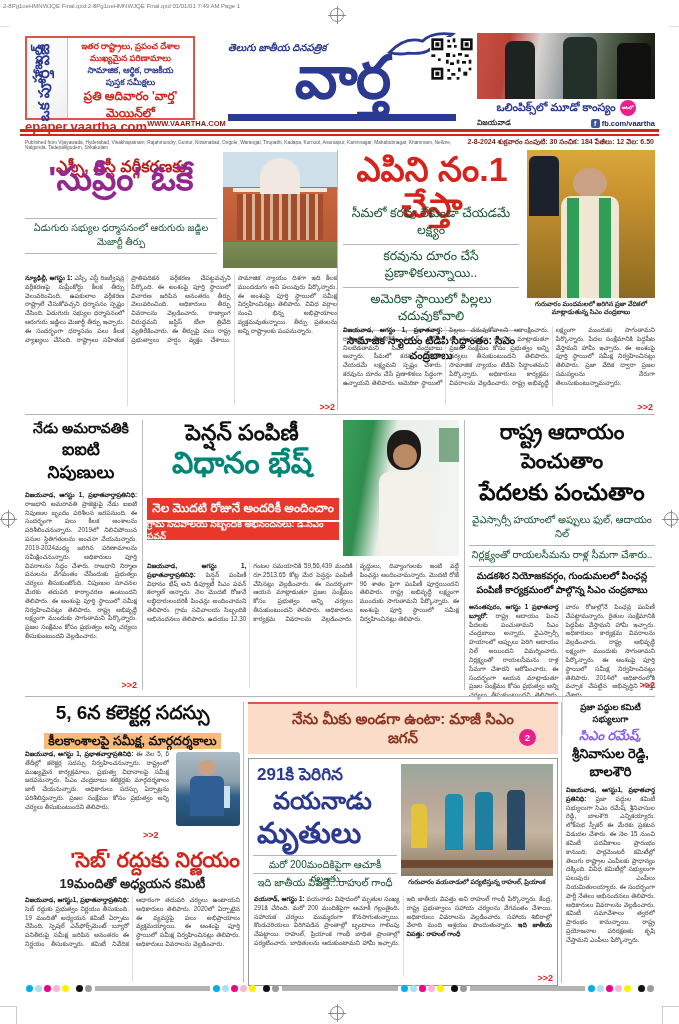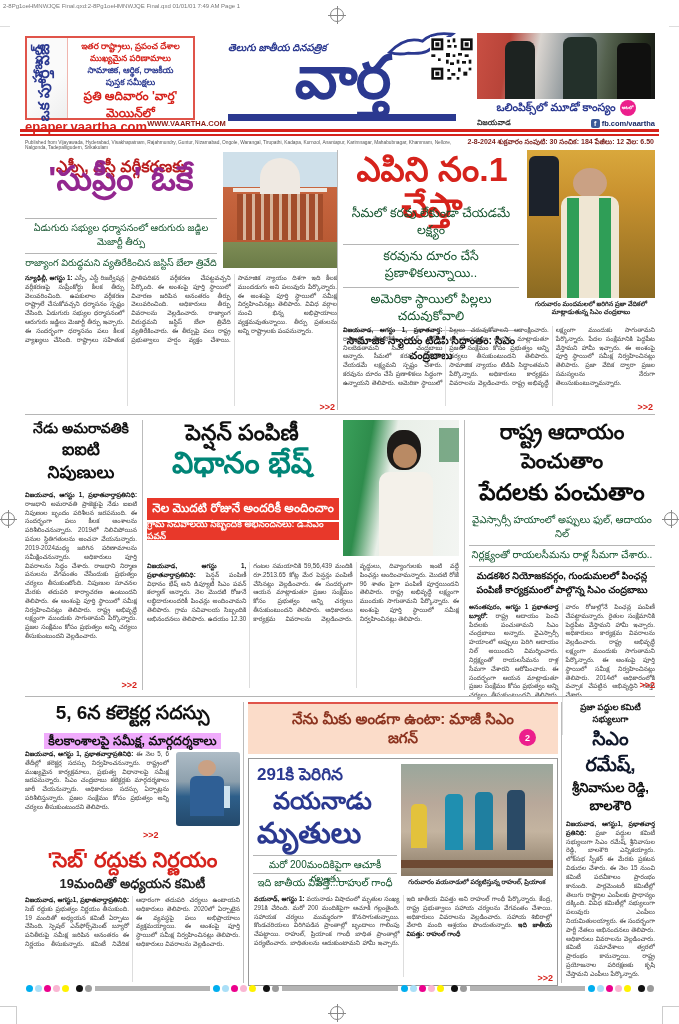--- a/index.html
+++ b/index.html
@@ -132,21 +132,20 @@
     <div class="abs c b purple" style="left:0;top:9px;width:192px;font-size:34px;">'సుప్రీం' ఓకే</div>
     <div class="photo" style="right:0;top:2px;width:114px;height:116px;background:linear-gradient(180deg,#cfe0ea 0%,#cfe0ea 30%,#c8663f 30%,#b95a34 78%,#7d8c55 78%,#6b7b47 100%);">
       <div style="position:absolute;left:37px;top:6px;width:40px;height:40px;background:#efe9e2;border-radius:50% 50% 0 0;"></div>
       <div style="position:absolute;left:10px;top:36px;width:94px;height:4px;background:#efe9e2;"></div>
       <div style="position:absolute;left:14px;top:42px;width:86px;height:46px;background:repeating-linear-gradient(90deg,#a34d2b 0 6px,#d8b49a 6px 9px);"></div>
     </div>
     <div class="abs" style="left:0;top:68px;width:192px;">
       <div class="hr"></div>
       <div class="c subline" style="font-size:9.5px;padding:3px 0;">ఏడుగురు సభ్యుల ధర్మాసనంలో ఆరుగురు జడ్జిల మెజార్టీ తీర్పు</div>
       <div class="hr"></div>
-      <div class="c subline" style="font-size:9.5px;padding:3px 0;">రాజ్యాంగ విరుద్ధమని వ్యతిరేకించిన జస్టిస్ బేలా త్రివేది</div>
     </div>
     <div class="abs body-text cols3" style="left:0;top:124px;width:312px;height:132px;">
       <span class="dateline">న్యూఢిల్లీ, ఆగస్టు 1:</span>
       <span>ఎస్సీ, ఎస్టీ రిజర్వేషన్ల వర్గీకరణపై సుప్రీంకోర్టు కీలక తీర్పు వెలువరించింది. ఉపకులాల వర్గీకరణ రాష్ట్రాలే చేసుకోవచ్చని ధర్మాసనం స్పష్టం చేసింది. ఏడుగురు సభ్యుల ధర్మాసనంలో ఆరుగురు జడ్జిలు మెజార్టీ తీర్పు ఇచ్చారు. ఈ సందర్భంగా ధర్మాసనం పలు కీలక వ్యాఖ్యలు చేసింది. రాష్ట్రాలు సహేతుక ప్రాతిపదికన వర్గీకరణ చేపట్టవచ్చని పేర్కొంది. ఈ అంశంపై పూర్తి స్థాయిలో విచారణ జరిపిన అనంతరం తీర్పు వెలువరించింది. అధికారులు తీర్పు వివరాలను వెల్లడించారు. రాజ్యాంగ విరుద్ధమని జస్టిస్ బేలా త్రివేది వ్యతిరేకించారు. ఈ తీర్పుపై పలు రాష్ట్ర ప్రభుత్వాలు హర్షం వ్యక్తం చేశాయి. సామాజిక న్యాయం దిశగా ఇది కీలక ముందడుగు అని పలువురు పేర్కొన్నారు. ఈ అంశంపై పూర్తి స్థాయిలో సమీక్ష నిర్వహించినట్లు తెలిపారు. వివిధ వర్గాల నుంచి భిన్న అభిప్రాయాలు వ్యక్తమవుతున్నాయి. తీర్పు ప్రతులను అన్ని రాష్ట్రాలకు పంపనున్నారు.</span>
     </div>
     <div class="abs more" style="right:2px;bottom:0;">&gt;&gt;2</div>
   </div>
 
   <div class="vr abs" style="left:337px;top:150px;height:260px;"></div>
 
@@ -220,32 +219,32 @@
       <span class="dateline">అనంతపురం, ఆగస్టు 1 ప్రభాతవార్త బ్యూరో:</span>
       <span>రాష్ట్ర ఆదాయం పెంచి పేదలకు పంచుతామని సిఎం చంద్రబాబు అన్నారు. వైఎస్సార్సీ హయాంలో అప్పులు పెరిగి ఆదాయం నిల్ అయిందని విమర్శించారు. నిర్లక్ష్యంతో రాయలసీమను రాళ్ల సీమగా చేశారని ఆరోపించారు. ఈ సందర్భంగా ఆయన మాట్లాడుతూ ప్రజల సంక్షేమం కోసం ప్రభుత్వం అన్ని చర్యలు తీసుకుంటుందని తెలిపారు. వారం రోజుల్లోనే పింఛన్ల పంపిణీ చేపట్టామన్నారు. రైతుల సంక్షేమానికి పెద్దపీట వేస్తామని హామీ ఇచ్చారు. అధికారులు కార్యక్రమ వివరాలను వెల్లడించారు. రాష్ట్ర అభివృద్ధే లక్ష్యంగా ముందుకు సాగుతామని పేర్కొన్నారు. ఈ అంశంపై పూర్తి స్థాయిలో సమీక్ష నిర్వహించినట్లు తెలిపారు. 2014లో అధికారంలోకి వచ్చాక చేపట్టిన అభివృద్ధిని గుర్తు చేశారు.</span>
     </div>
     <div class="more" style="position:absolute;right:0;bottom:2px;">&gt;&gt;2</div>
   </div>
 
   <div class="hr abs" style="left:25px;top:696px;width:630px;"></div>
 
   <div class="abs" style="left:25px;top:702px;width:215px;height:283px;">
     <div class="c b" style="font-size:19px;color:#111;">5, 6న కలెక్టర్ల సదస్సు</div>
-    <div class="c" style="margin-top:3px;"><span class="b" style="font-size:12.5px;background:#f0abfc;padding:1px 4px;color:#111;">కీలకాంశాలపై సమీక్ష, మార్గదర్శకాలు</span></div>
+    <div class="c" style="margin-top:3px;"><span class="b" style="font-size:12.5px;background:#fdba74;padding:1px 4px;color:#111;">కీలకాంశాలపై సమీక్ష, మార్గదర్శకాలు</span></div>
     <div class="body-text" style="position:absolute;left:0;top:48px;width:144px;height:88px;">
       <span class="dateline">విజయవాడ, ఆగస్టు 1, ప్రభాతవార్తాప్రతినిధి:</span>
       <span>ఈ నెల 5, 6 తేదీల్లో కలెక్టర్ల సదస్సు నిర్వహించనున్నారు. రాష్ట్రంలో ముఖ్యమైన కార్యక్రమాలు, ప్రభుత్వ విధానాలపై సమీక్ష జరపనున్నారు. సిఎం చంద్రబాబు కలెక్టర్లకు మార్గదర్శకాలు జారీ చేయనున్నారు. అధికారులు సదస్సు ఏర్పాట్లను పరిశీలిస్తున్నారు. ప్రజల సంక్షేమం కోసం ప్రభుత్వం అన్ని చర్యలు తీసుకుంటుందని తెలిపారు.</span>
     </div>
     <div class="photo" style="right:0;top:50px;width:64px;height:74px;background:linear-gradient(180deg,#aebcc6 0%,#8da0ad 40%,#2e5f8a 60%,#24496b 100%);border-radius:3px;">
       <div style="position:absolute;left:22px;top:8px;width:18px;height:16px;background:#caa184;border-radius:50%;"></div>
       <div style="position:absolute;left:14px;top:24px;width:34px;height:40px;background:#2f5f95;border-radius:6px 6px 0 0;"></div>
       <div style="position:absolute;left:48px;top:34px;width:6px;height:22px;background:#cfe3ef;"></div>
     </div>
     <div class="more" style="position:absolute;left:118px;top:128px;">&gt;&gt;2</div>
-    <div class="c b redc" style="position:absolute;left:0;top:146px;width:215px;font-size:21px;">'సెబ్' రద్దుకు నిర్ణయం</div>
+    <div class="c b redc" style="position:absolute;left:0;top:146px;width:215px;font-size:21px;text-align:right;">'సెబ్' రద్దుకు నిర్ణయం</div>
     <div class="c b" style="position:absolute;left:0;top:174px;width:215px;font-size:13px;color:#222;">19మందితో అధ్యయన కమిటీ</div>
     <div class="body-text cols2" style="position:absolute;left:0;top:194px;width:215px;height:86px;">
       <span class="dateline">విజయవాడ, ఆగస్టు1, ప్రభాతవార్తాప్రతినిధి:</span>
       <span>సెబ్ రద్దుకు ప్రభుత్వం నిర్ణయం తీసుకుంది. 19 మందితో అధ్యయన కమిటీ ఏర్పాటు చేసింది. స్పెషల్ ఎన్‌ఫోర్స్‌మెంట్ బ్యూరో పనితీరుపై సమీక్ష జరిపిన అనంతరం ఈ నిర్ణయం తీసుకున్నారు. కమిటీ నివేదిక ఆధారంగా తదుపరి చర్యలు ఉంటాయని అధికారులు తెలిపారు. 2020లో ఏర్పాటైన ఈ వ్యవస్థపై పలు అభిప్రాయాలు వ్యక్తమయ్యాయి. ఈ అంశంపై పూర్తి స్థాయిలో సమీక్ష నిర్వహించినట్లు తెలిపారు. అధికారులు వివరాలను వెల్లడించారు.</span>
     </div>
   </div>
 
   <div class="vr abs" style="left:243px;top:702px;height:281px;"></div>
 
   <div class="abs" style="left:248px;top:702px;width:310px;height:329px;">
@@ -273,21 +272,21 @@
         <span class="lead">ఇది జాతీయ విపత్తు: రాహుల్ గాంధీ</span>
       </div>
       <div class="more" style="position:absolute;right:4px;bottom:2px;">&gt;&gt;2</div>
     </div>
   </div>
 
   <div class="vr abs" style="left:561px;top:702px;height:281px;"></div>
 
   <div class="abs" style="left:566px;top:702px;width:89px;height:283px;">
     <div class="c b" style="font-size:8.5px;color:#111;">ప్రజా పద్దుల కమిటీ సభ్యులుగా</div>
-    <div class="c b" style="font-size:19px;color:#0f172a;margin-top:2px;">సిఎం రమేష్,</div>
+    <div class="c b" style="font-size:13px;color:#8b5cf6;margin-top:2px;font-style:italic;">సిఎం రమేష్,</div>
     <div class="c b" style="font-size:13px;color:#0d0d0d;">శ్రీనివాసుల రెడ్డి,</div>
     <div class="c b" style="font-size:13px;color:#0d0d0d;">బాలశౌరి</div>
     <div class="body-text" style="margin-top:4px;height:192px;">
       <span class="dateline">విజయవాడ, ఆగస్టు1, ప్రభాతవార్త ప్రతినిధి:</span>
       <span>ప్రజా పద్దుల కమిటీ సభ్యులుగా సిఎం రమేష్, శ్రీనివాసుల రెడ్డి, బాలశౌరి ఎన్నికయ్యారు. లోక్‌సభ స్పీకర్ ఈ మేరకు ప్రకటన విడుదల చేశారు. ఈ నెల 15 నుంచి కమిటీ పదవీకాలం ప్రారంభం కానుంది. పార్లమెంటరీ కమిటీల్లో తెలుగు రాష్ట్రాల ఎంపీలకు ప్రాధాన్యం దక్కింది. వివిధ కమిటీల్లో సభ్యులుగా పలువురు ఎంపీలు నియమితులయ్యారు. ఈ సందర్భంగా పార్టీ నేతలు అభినందనలు తెలిపారు. అధికారులు వివరాలను వెల్లడించారు. కమిటీ సమావేశాలు త్వరలో ప్రారంభం కానున్నాయి. రాష్ట్ర ప్రయోజనాల పరిరక్షణకు కృషి చేస్తామని ఎంపీలు పేర్కొన్నారు.</span>
     </div>
   </div>
 
   <div class="cbar abs" style="left:25px;top:984px;width:630px;height:8px;">
     <span class="dot" style="background:#00aeef;"></span>

